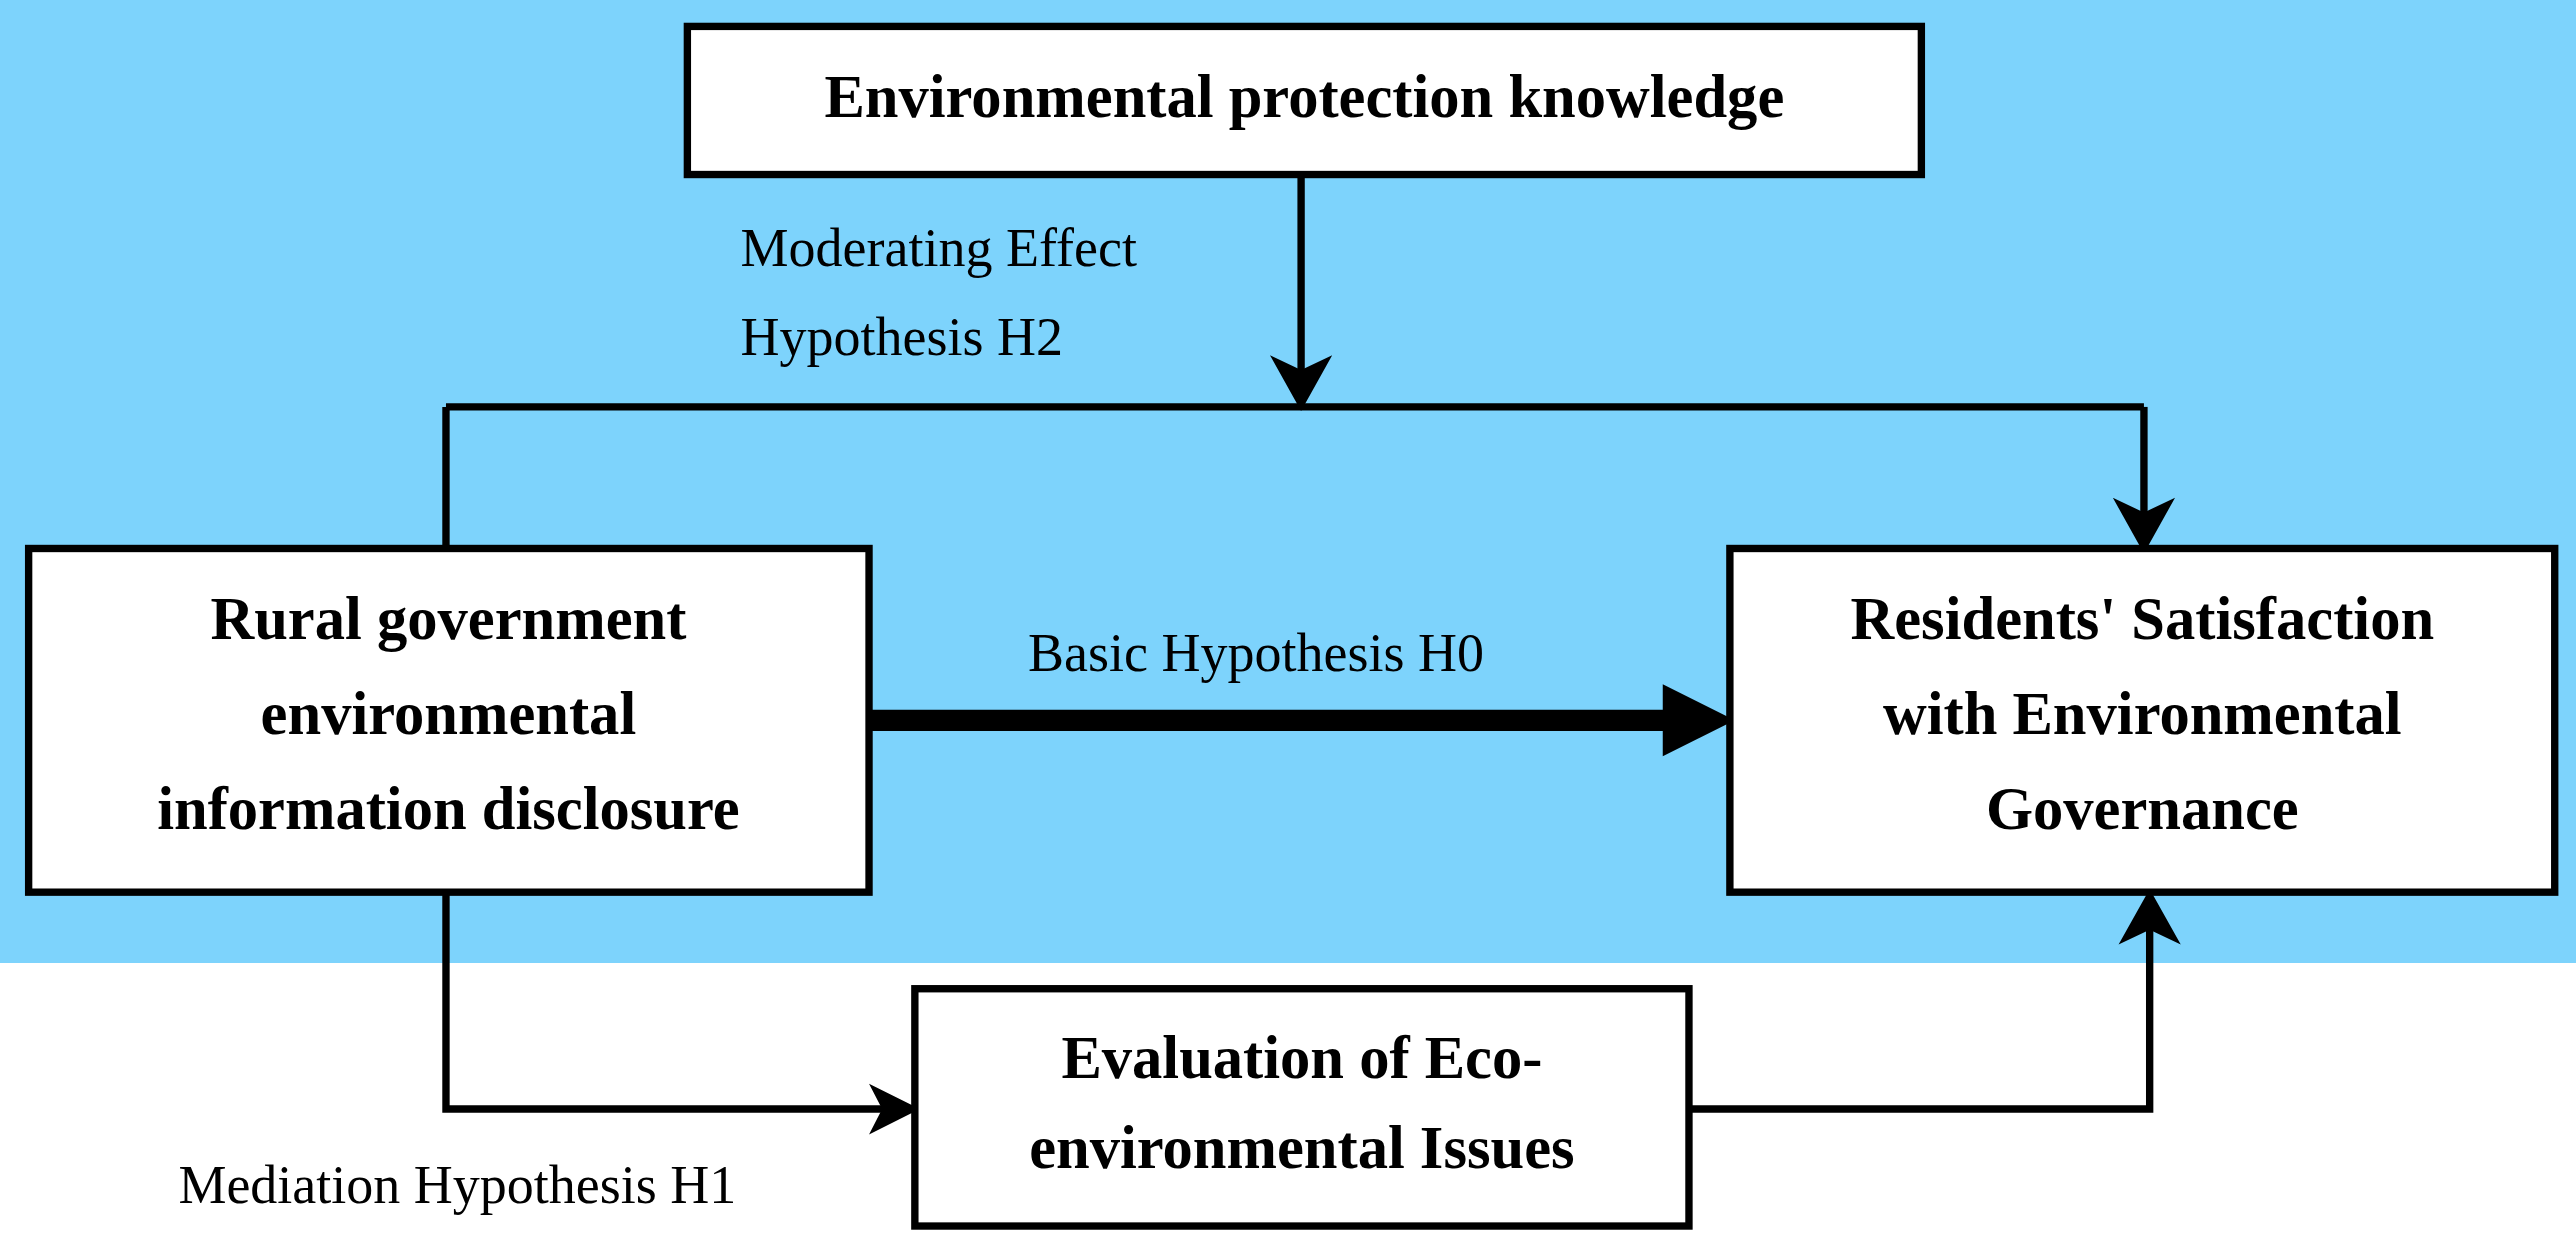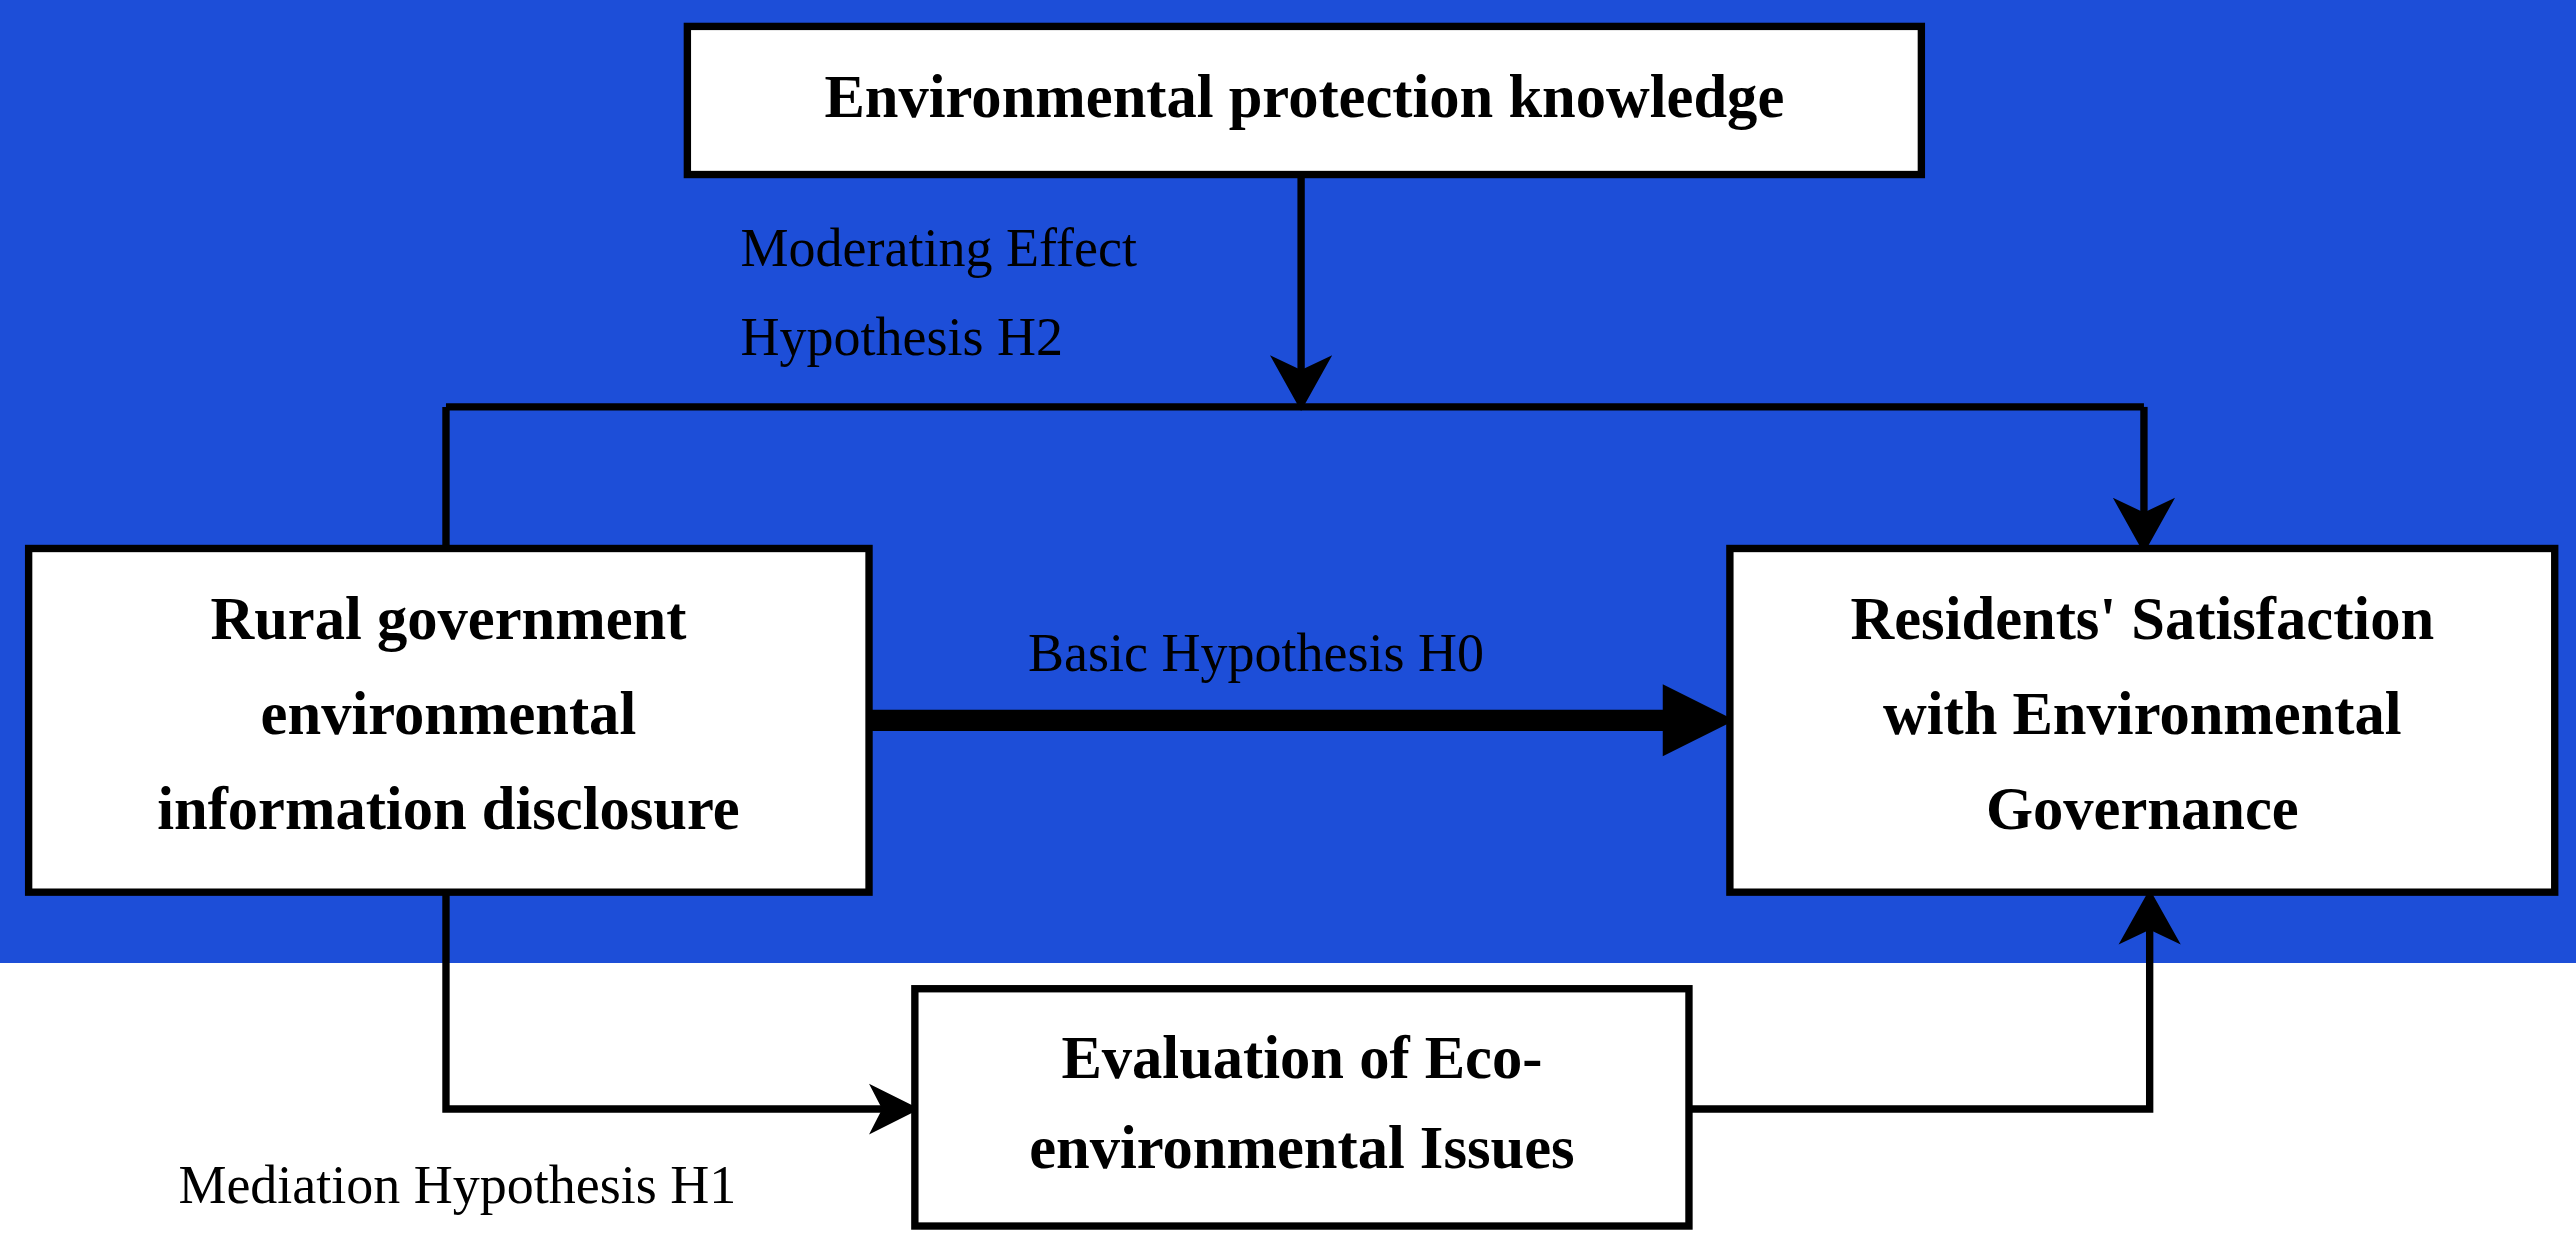--- a/index.html
+++ b/index.html
@@ -10,21 +10,21 @@
   body {
     width: 2576px;
     height: 1259px;
     overflow: hidden;
     font-family: "Liberation Serif", "DejaVu Serif", serif;
   }
   #diagram-root {
     position: relative;
     width: 2576px;
     height: 963px;
-    background: #1d4ed8;
+    background: #7dd3fc;
   }
   svg.diagram-canvas {
     position: absolute;
     left: 0;
     top: 0;
     width: 2576px;
     height: 1259px;
   }
   .node-box {
     fill: #ffffff;

